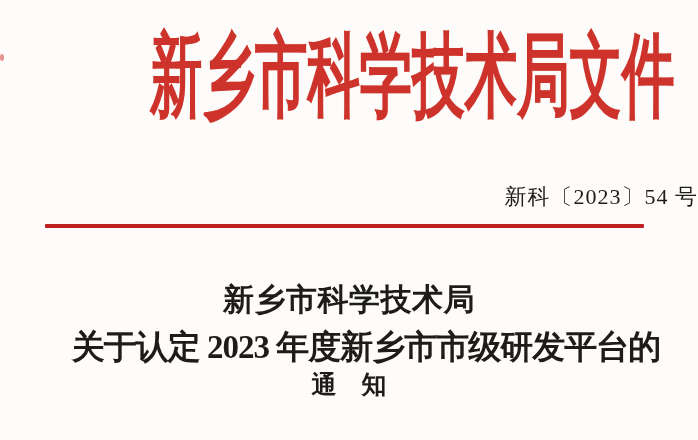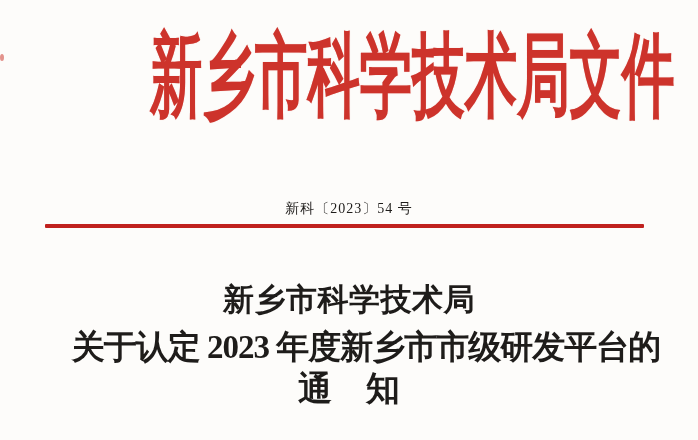--- a/index.html
+++ b/index.html
@@ -27,25 +27,25 @@
     line-height: 1;
     white-space: nowrap;
     color: var(--header-red, #cd332b);
     transform: scaleX(0.57);
     transform-origin: 50% 50%;
     letter-spacing: 0px;
     text-shadow: 0 0 1px rgba(205, 51, 43, 0.45);
   }
   .doc-number {
     position: absolute;
-    top: 202px;
+    top: 186px;
     left: 0;
     right: 0;
-    text-align: center;
-    font-size: 14px;
+    text-align: right;
+    font-size: 22px;
     line-height: 1;
     white-space: nowrap;
     color: var(--text-black, #1e1c1a);
     letter-spacing: 1px;
   }
   .red-divider {
     position: absolute;
     top: 224px;
     left: 45px;
     width: 599px;
@@ -66,21 +66,21 @@
     left: 0;
     right: 0;
     text-align: center;
     font-weight: bold;
     white-space: nowrap;
     color: var(--text-black, #1e1c1a);
     line-height: 1;
   }
   .t1 { top: 284px; font-size: 31px; letter-spacing: 0.5px; }
   .t2 { top: 331px; font-size: 33px; letter-spacing: -1px; margin-left: 34px; }
-  .t3 { top: 372px; font-size: 34px; }
+  .t3 { top: 372px; font-size: 25px; }
   
   .speck {
     position: absolute;
     left: 0px;
     top: 54px;
     width: 4px;
     height: 7px;
     background: rgba(205, 60, 50, 0.55);
     border-radius: 50%;
   }

